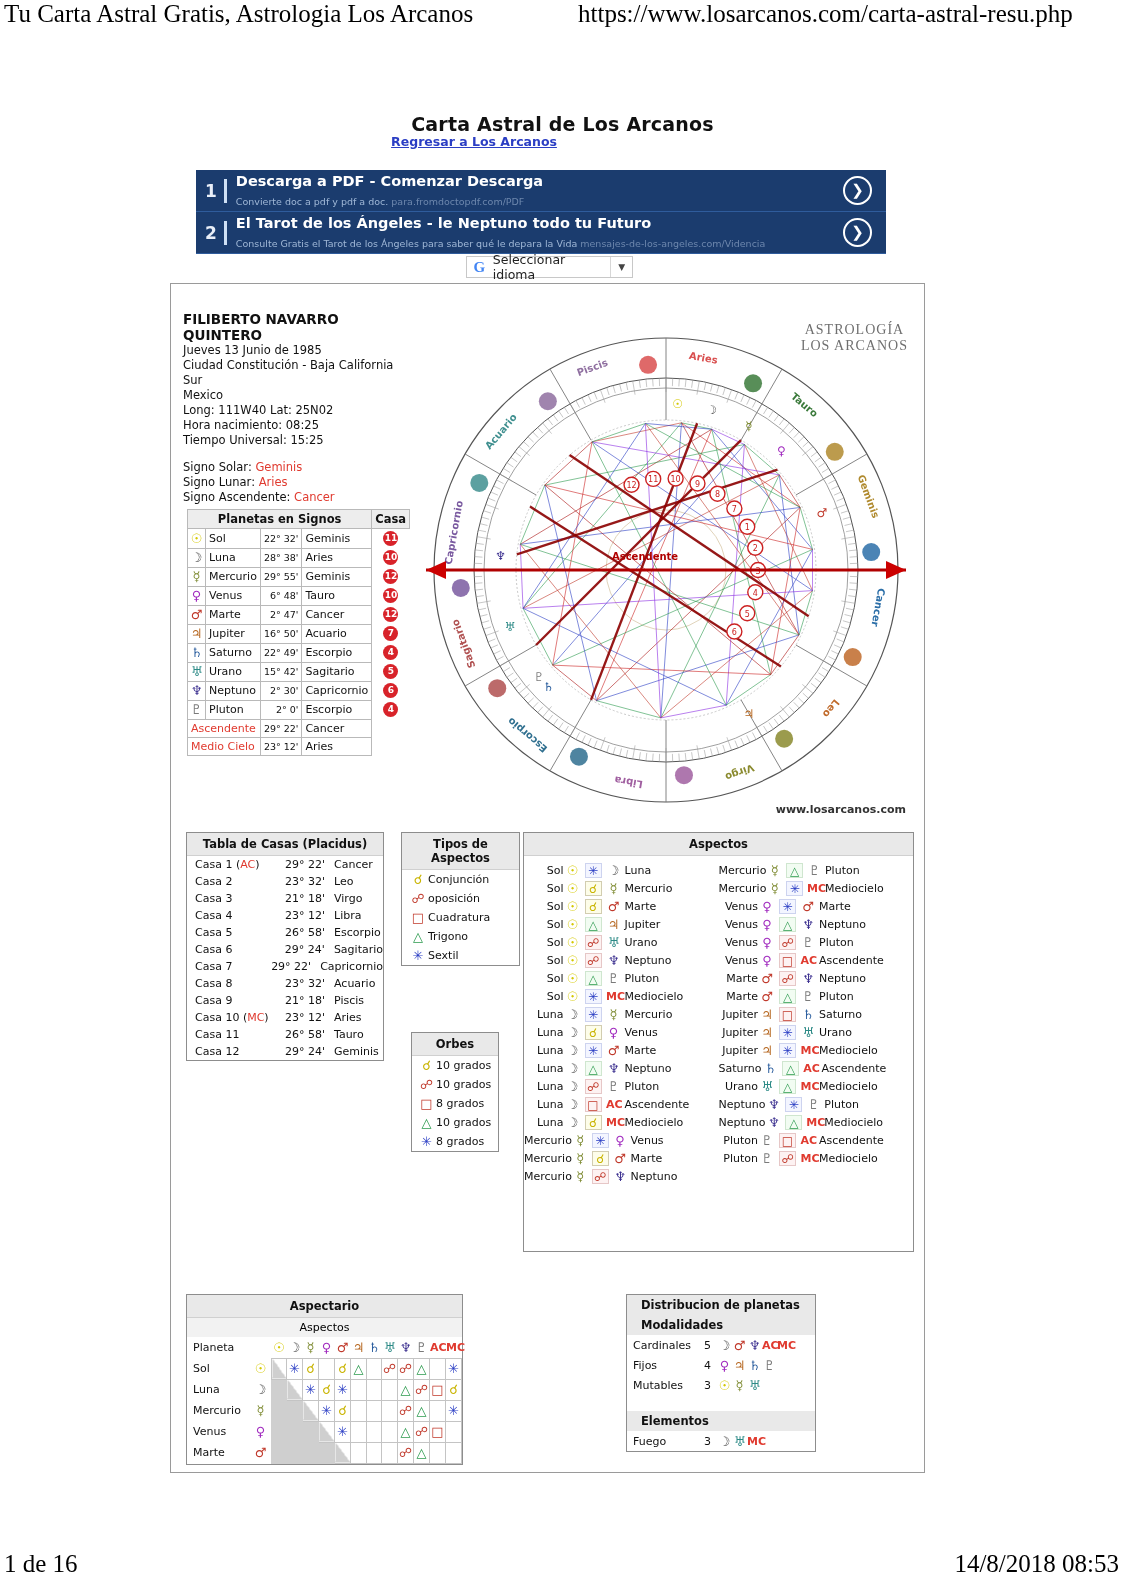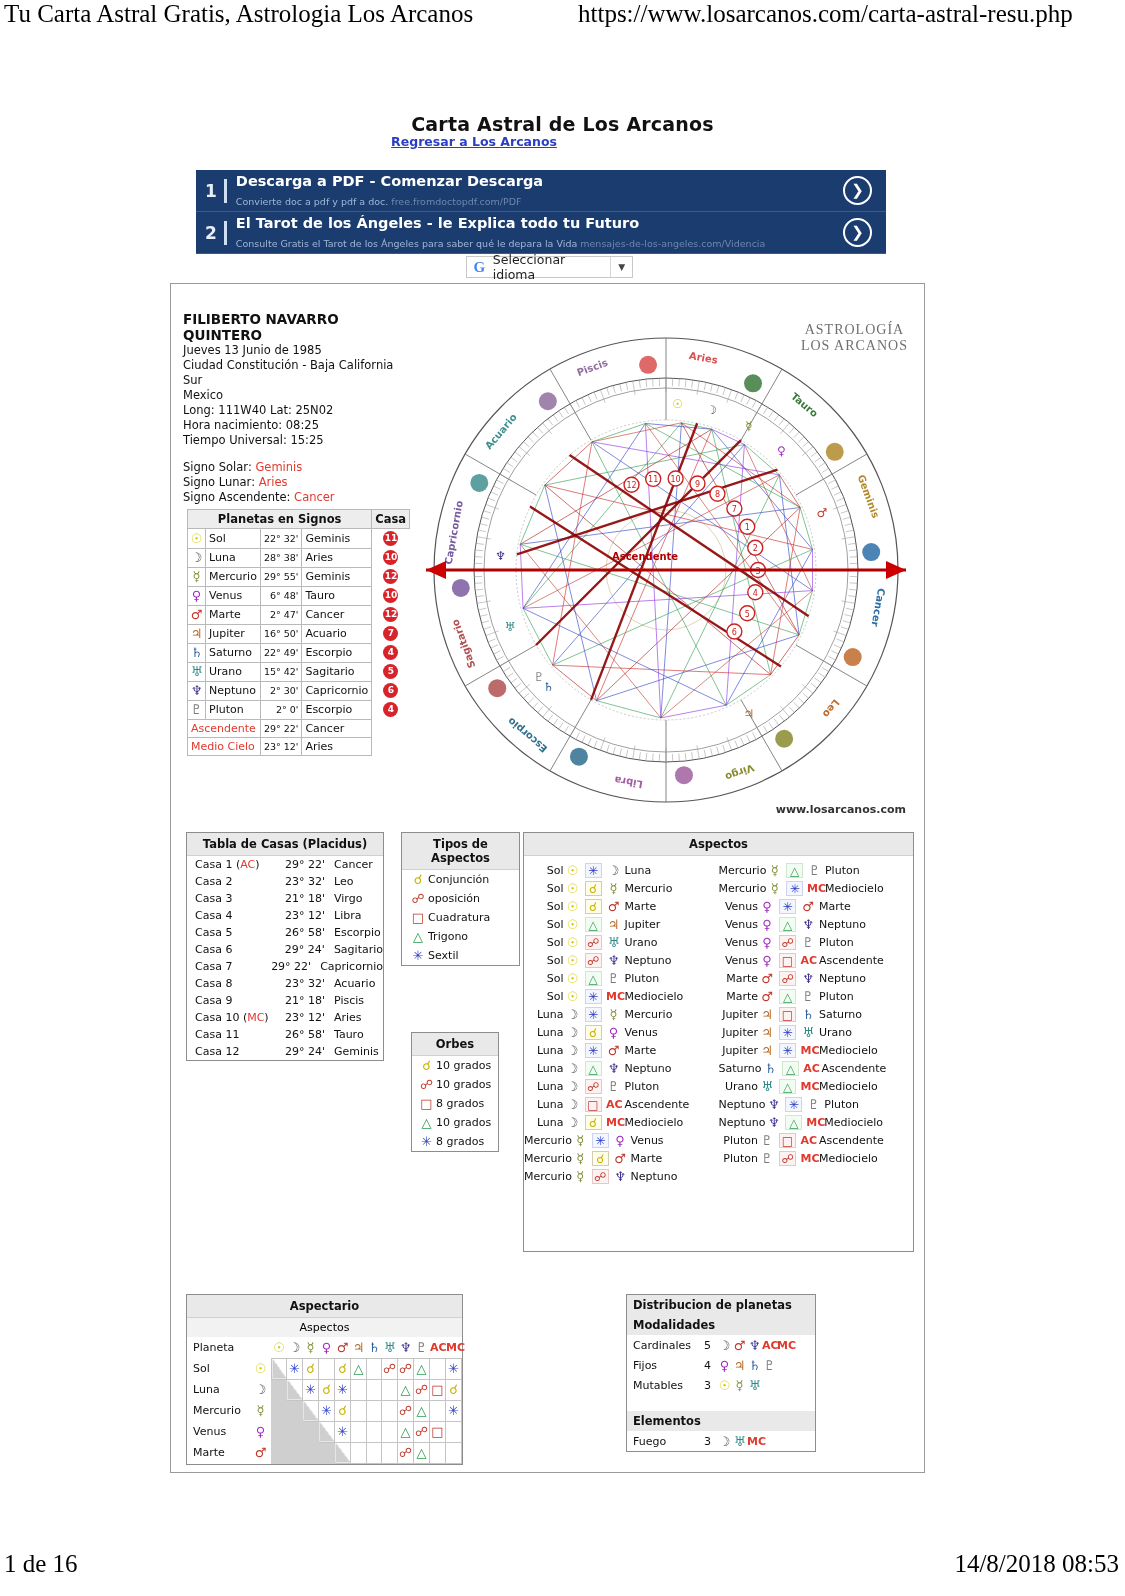--- a/index.html
+++ b/index.html
@@ -193,21 +193,21 @@
   .grid-tbl { width:100%; border-collapse:collapse; font-size:11px; }
   .grid-tbl td { border:1px solid #c4c4c4; height:21px; text-align:center; padding:0; }
   .grid-tbl td.lbl { border:none; text-align:left; padding-left:6px; width:64px; color:#111; }
   .grid-tbl td.lblico { border:none; width:22px; }
   .grid-tbl td.blank { background:#cfcfcf; border-color:#cfcfcf; }
   .grid-tbl td.diag { background:linear-gradient(to bottom left,#ffffff 50%, #cfcfcf 50%); }
   .sub-head { background:#f2f2f2; font-size:11px; text-align:center; padding:3px 0; }
 
   
   .distrib { left:455px; top:1010px; width:190px; }
-  .distrib .sec { background:#e9e9e9; font-weight:bold; font-size:11.5px; padding:3px 0 3px 6px; color:#111;}
+  .distrib .sec { background:#e9e9e9; font-weight:bold; font-size:11.5px; padding:3px 0 3px 14px; color:#111;}
   .distrib .row { display:flex; align-items:center; font-size:11px; padding:2.5px 0 2.5px 6px; color:#111; }
   .distrib .d-name { width:62px; }
   .distrib .d-num { width:22px; text-align:right; padding-right:6px; }
   .distrib .spacer { height:16px; }
 
   
   .wheel-wrap { position:absolute; left:245px; top:18px; width:500px; height:520px; }
   .brand {
     position:absolute; right:8px; top:20px; text-align:center;
     font-family:Liberation Serif, serif; color:#6f6f6f;
@@ -229,31 +229,31 @@
 <div class="doc-title">Carta Astral de Los Arcanos</div>
 <a class="doc-sub" href="#">Regresar a Los Arcanos</a>
 
 <div class="adbox">
   <div class="ad-row">
     <span class="ad-num">1</span>
     <span class="ad-bar"></span>
     <span class="ad-text">
       <span class="ad-head">Descarga a PDF - Comenzar Descarga</span><br>
       <span class="ad-desc"><span>Convierte doc a pdf y pdf a doc.</span>
-        <span class="u">free.fromdoctopdf.com/PDF</span></span>
+        <span class="u">para.fromdoctopdf.com/PDF</span></span>
     </span>
     <span class="ad-arrow">❯</span>
 
     <span class="ad-i">ⓘ</span>
   </div>
   <div class="ad-row second">
     <span class="ad-num">2</span>
     <span class="ad-bar"></span>
     <span class="ad-text">
-      <span class="ad-head">El Tarot de los Ángeles - le Explica todo tu Futuro</span><br>
+      <span class="ad-head">El Tarot de los Ángeles - le Neptuno todo tu Futuro</span><br>
       <span class="ad-desc"><span>Consulte Gratis el Tarot de los Ángeles para saber qué le depara la Vida</span>
         <span class="u">mensajes-de-los-angeles.com/Videncia</span></span>
     </span>
     <span class="ad-arrow">❯</span>
 
   </div>
 </div>
 
 <div class="lang">
   <span class="g-icon">G</span>

